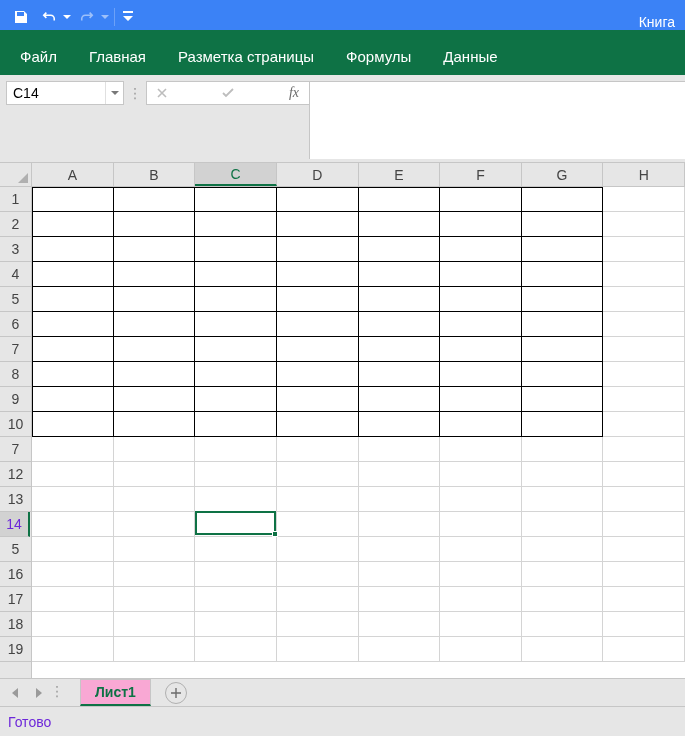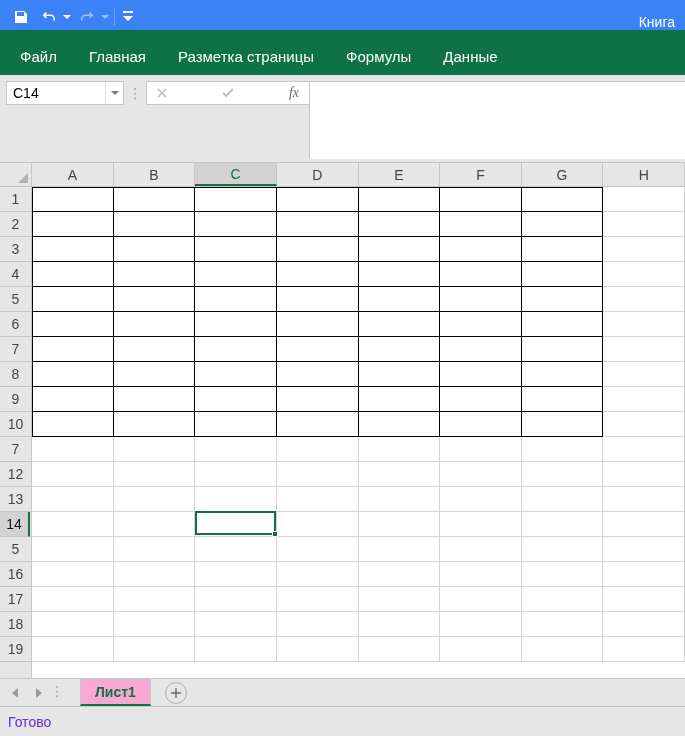--- a/index.html
+++ b/index.html
@@ -34,21 +34,21 @@
 
   
   .grid-area { background: #fff; position: absolute; top: 163px; left: 0; right: 0; bottom: 58px; overflow: hidden; }
   .corner { position: absolute; left: 0; top: 0; width: 32px; height: 24px; background: #e6e6e6; border-right: 1px solid #c6c6c6; border-bottom: 1px solid #c6c6c6; cursor: pointer; }
   .corner::after { content: ''; position: absolute; right: 3px; bottom: 3px; width: 0; height: 0; border-style: solid; border-width: 0 0 10px 10px; border-color: transparent transparent #b0b0b0 transparent; }
   .col-headers { position: absolute; left: 32px; top: 0; right: 0; height: 24px; display: flex; background: #e6e6e6; border-bottom: 1px solid #c6c6c6; }
   .col-h { width: 82px; text-align: center; line-height: 24px; border-right: 1px solid #c6c6c6; font-size: 14px; color: #444; cursor: pointer; }
   .col-h.sel { background: #d2d2d2; color: #0e7245; border-bottom: 2px solid #0e7245; line-height: 22px; }
   .row-headers { position: absolute; left: 0; top: 24px; bottom: 0; width: 32px; background: #e6e6e6; border-right: 1px solid #c6c6c6; }
   .row-h { height: 25px; text-align: center; line-height: 25px; border-bottom: 1px solid #c6c6c6; font-size: 14px; color: #444; cursor: pointer; }
-  .row-h.sel { background: #d2d2d2; color: #0f172a; border-right: 2px solid #0e7245; width: 30px; }
+  .row-h.sel { background: #d2d2d2; color: #6d28d9; border-right: 2px solid #0e7245; width: 30px; }
   .cells { position: absolute; left: 32px; top: 24px; right: 0; bottom: 0; }
   .row { display: flex; height: 25px; }
   .cell { width: 82px; height: 25px; border-right: 1px solid #d4d4d4; border-bottom: 1px solid #d4d4d4; cursor: cell; }
   .cell.bordered { border-right: 1px solid #000; border-bottom: 1px solid #000; }
   .row.first-bordered .cell.bordered { border-top: 1px solid #000; }
   .cell.bordered.first-col { border-left: 1px solid #000; }
   .selection { position: absolute; border: 2px solid #0e7245; pointer-events: none; }
   .fill-handle { position: absolute; width: 6px; height: 6px; background: #0e7245; border: 1px solid #fff; right: -4px; bottom: -4px; }
 
   

